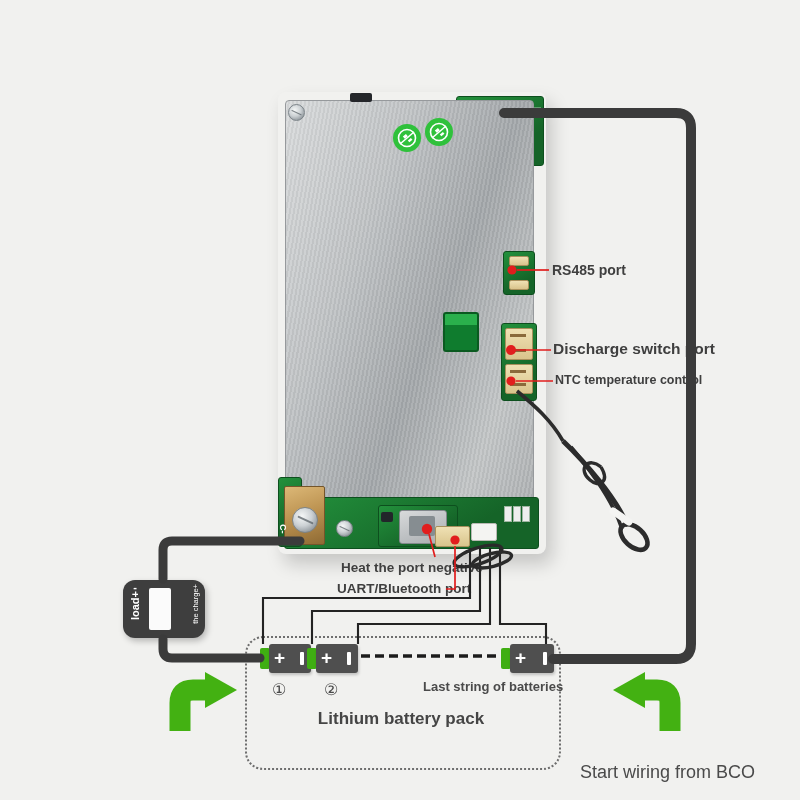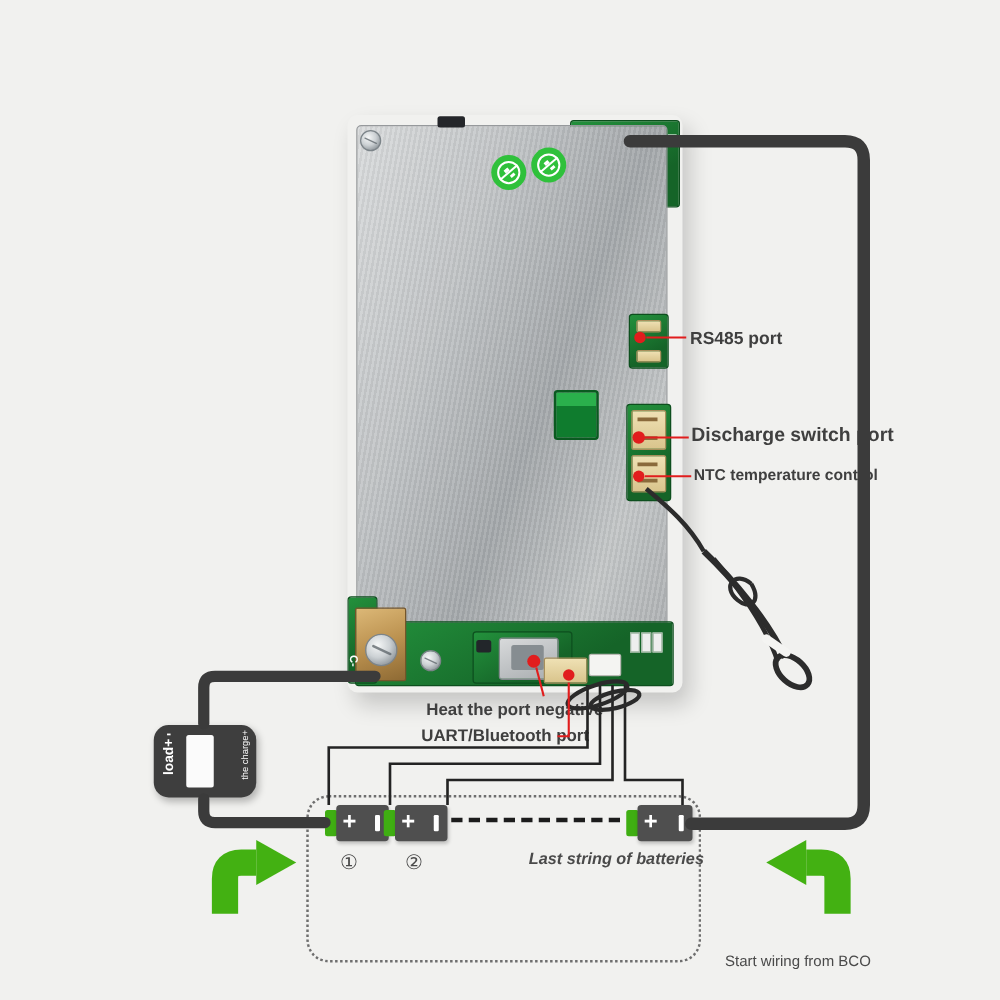--- a/index.html
+++ b/index.html
@@ -151,29 +151,30 @@
   </div>
   <div class="abs tab" style="left:501px;"></div>
   <div class="abs bat" style="left:510px;width:44px;">
     <span class="bplus">+</span>
     <span class="bpole"></span>
   </div>
 
   <div class="abs circnum" style="left:272px;top:680px;">①</div>
   <div class="abs circnum" style="left:324px;top:680px;">②</div>
 
-  <div class="abs lbl" style="left:423px;top:679px;font-size:13px;font-weight:700;color:#4a4a4a;font-style:italic;">Last string of batteries</div>
+  <div class="abs lbl" style="left:423px;top:679px;font-size:13px;font-weight:700;color:#4a4a4a;">Last string of batteries</div>
+  <div class="abs lbl" style="left:245px;top:709px;width:312px;text-align:center;font-size:17px;font-weight:700;color:#454545;">Lithium battery pack</div>
 
   <div class="abs lbl" style="left:552px;top:262px;font-size:14px;font-weight:700;">RS485 port</div>
   <div class="abs lbl" style="left:553px;top:340px;font-size:15.5px;font-weight:700;">Discharge switch port</div>
   <div class="abs lbl" style="left:555px;top:373px;font-size:12.5px;font-weight:700;">NTC temperature control</div>
   <div class="abs lbl" style="left:341px;top:560px;font-size:13.5px;font-weight:700;">Heat the port negative</div>
   <div class="abs lbl" style="left:337px;top:581px;font-size:13.5px;font-weight:700;">UART/Bluetooth port</div>
 
-  <div class="abs lbl" style="left:580px;top:762px;font-size:12px;color:#4a4a4a;">Start wiring from BCO</div>
+  <div class="abs lbl" style="left:580px;top:762px;font-size:18px;color:#4a4a4a;">Start wiring from BCO</div>
 
   <svg class="overlay" width="800" height="800">
 
     <g>
       <path d="M504,113 H676 Q691,113 691,128 V644 Q691,659 676,659 H553" fill="none" stroke="#3b3b3b" stroke-width="10" stroke-linecap="round"></path>
     </g>
 
     <g>
       <path d="M300,541 H172 Q163,541 163,550 V579" fill="none" stroke="#3b3b3b" stroke-width="9" stroke-linecap="round"></path>
       <path d="M163,639 V649 Q163,658 172,658 H260" fill="none" stroke="#3b3b3b" stroke-width="9" stroke-linecap="round"></path>

